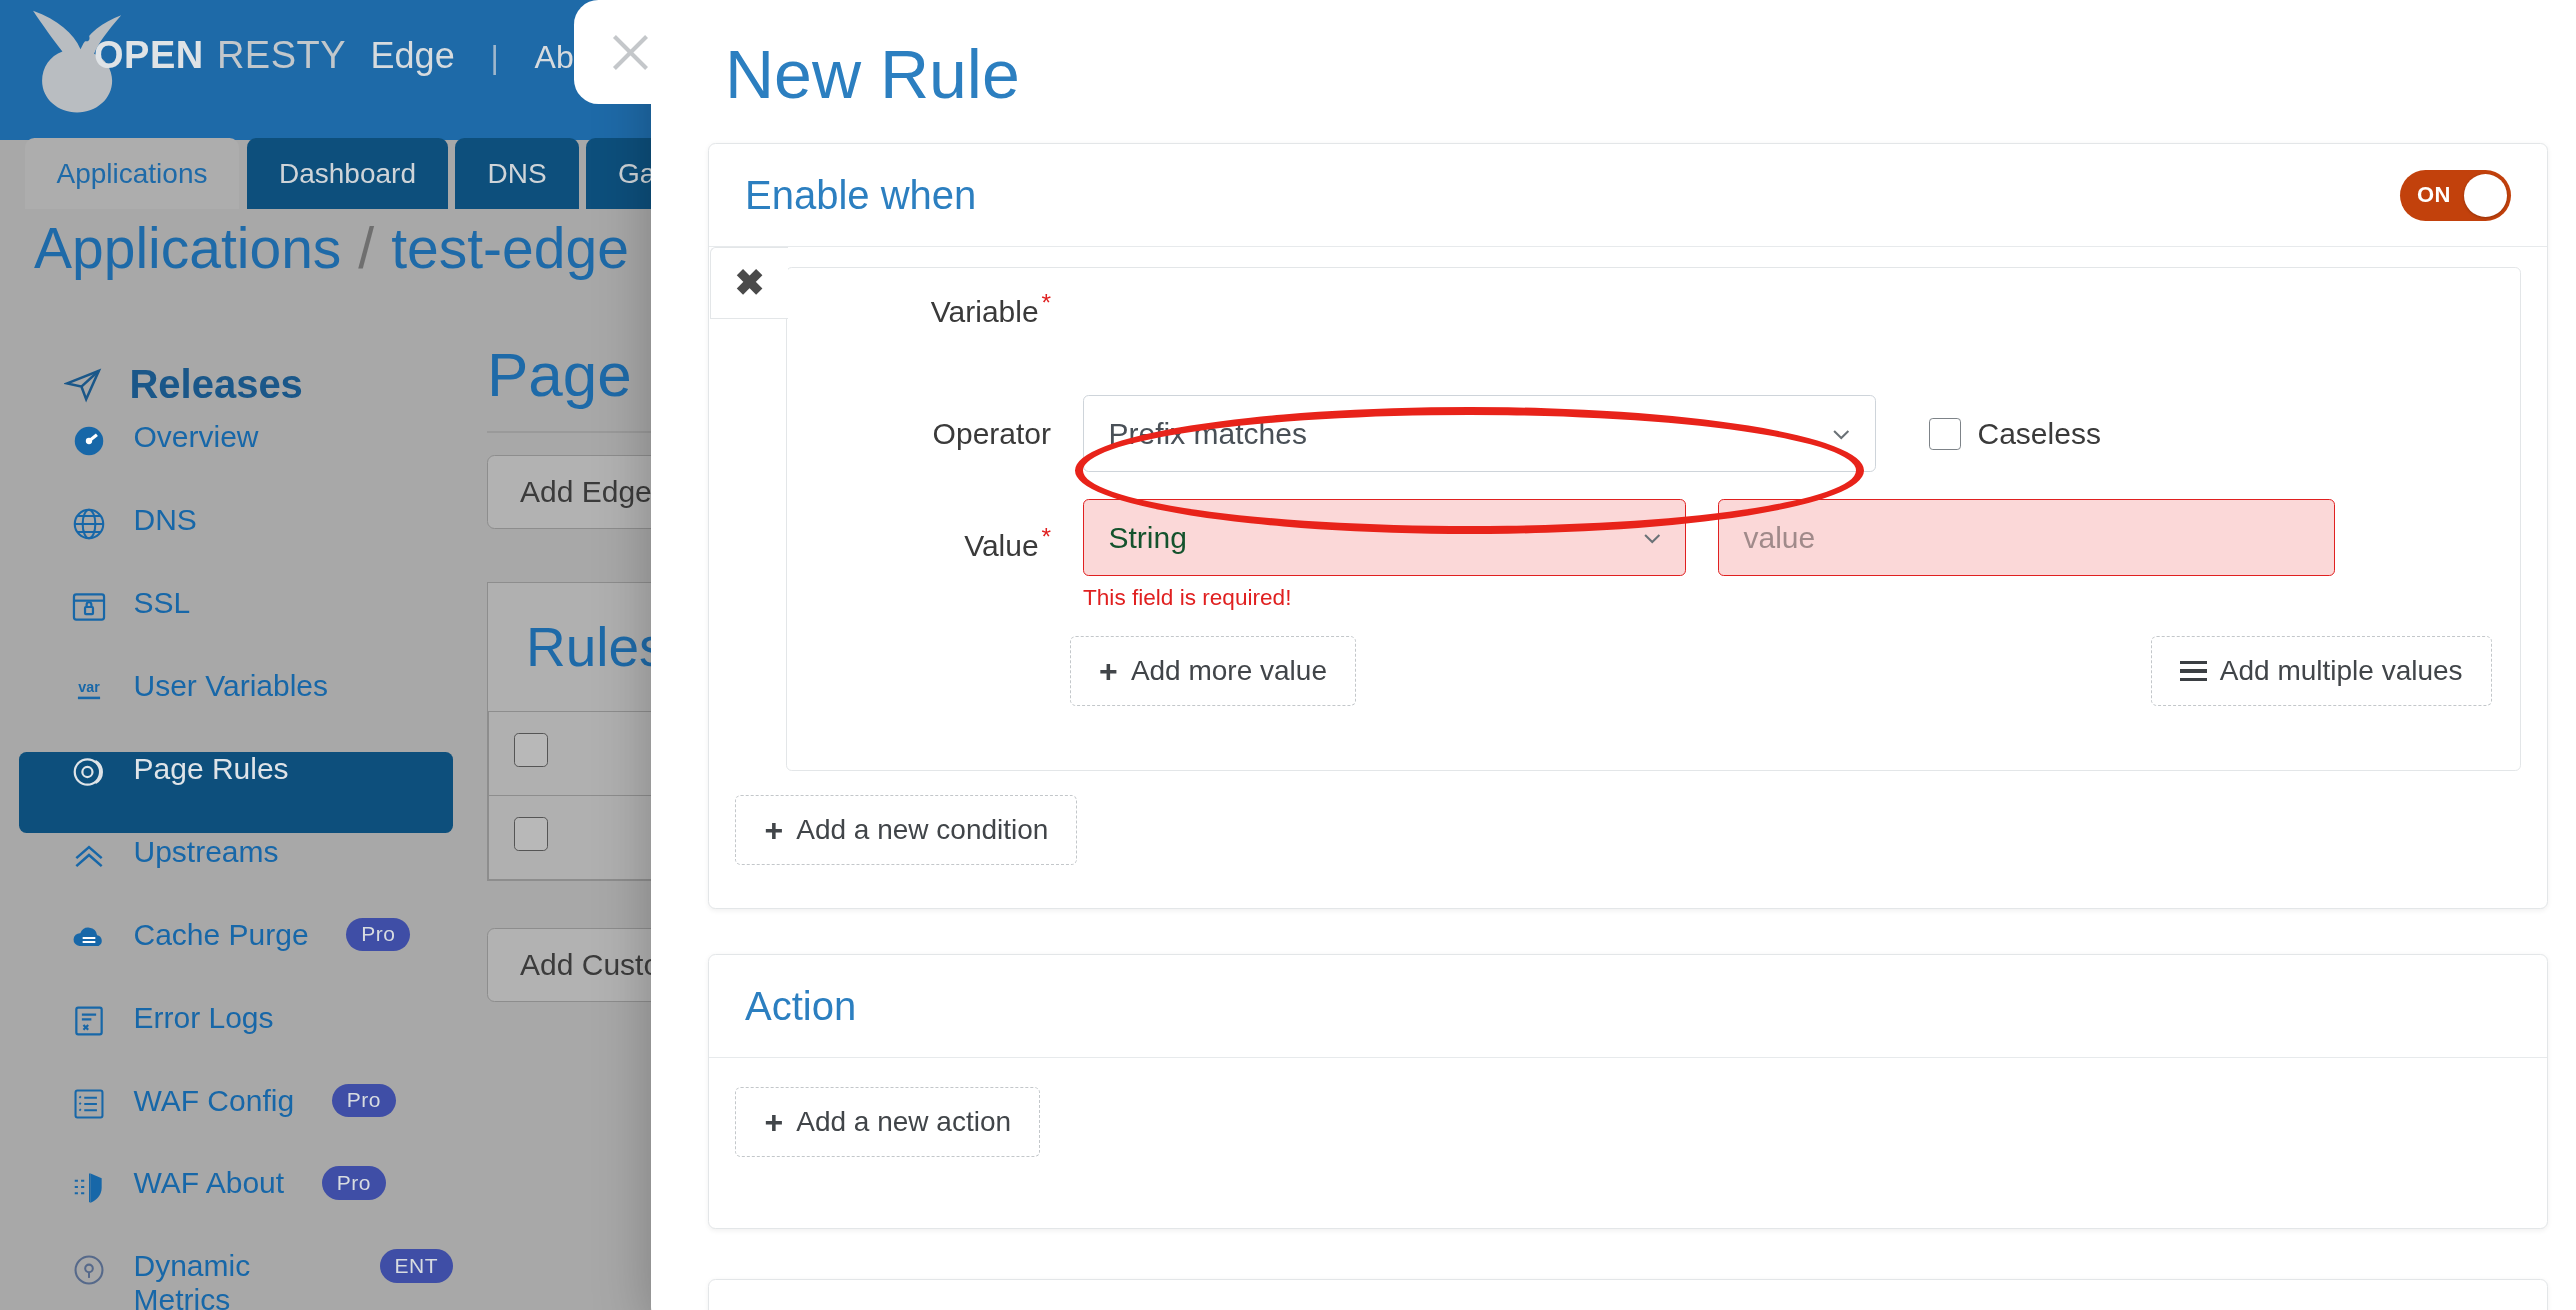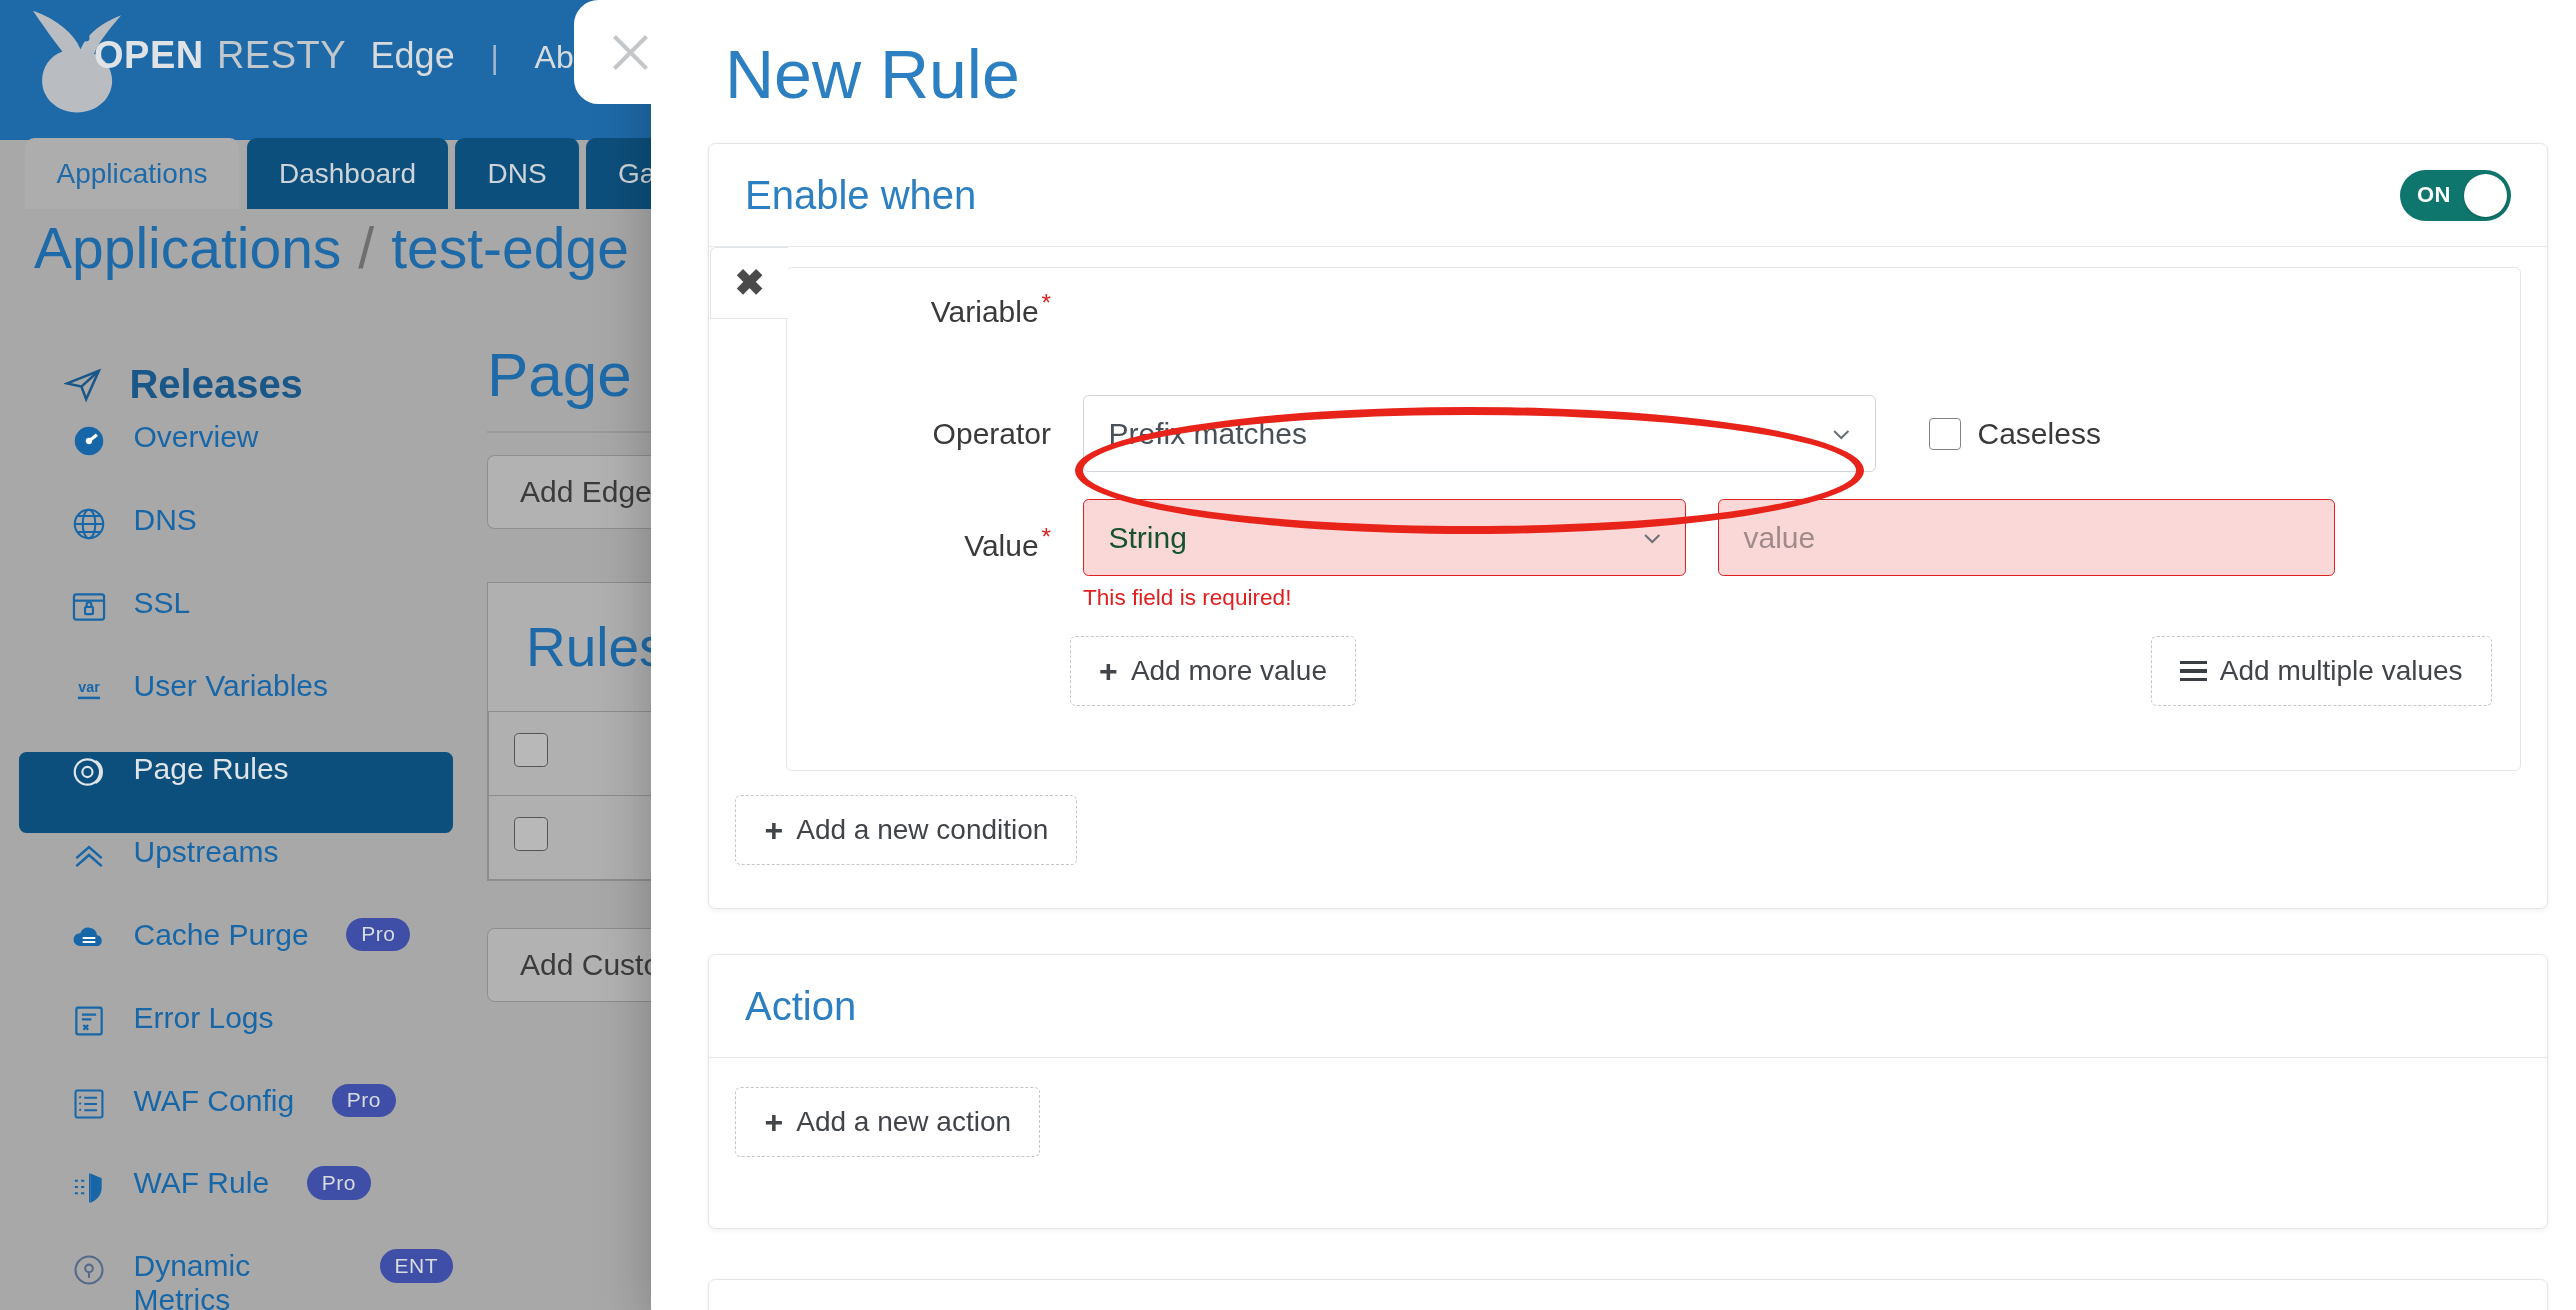--- a/index.html
+++ b/index.html
@@ -152,21 +152,21 @@
 
   .panel-head {
     height: 102px; border-bottom: 1.9px solid #e7eaec;
     display: flex; align-items: center; justify-content: space-between;
     padding: 0 36px;
   }
   .panel-head-title { font-size: 40px; color: #2c7fc0; }
 
   .toggle {
     width: 111px; height: 51px; border-radius: 26.4px;
-    background: #0f766e; position: relative;
+    background: #c2410c; position: relative;
     display: flex; align-items: center;
   }
   .toggle-label {
     position: absolute; left: 17px; font-size: 22px; color: #fff; font-weight: bold;
     letter-spacing: 0.5px;
   }
   .toggle-knob {
     position: absolute; right: 3.8px; width: 43px; height: 43px;
     border-radius: 50%; background: #fff;
     box-shadow: 0 0.9px 2.8px rgba(0,0,0,.25);
@@ -390,21 +390,21 @@
       </div>
 
       <div class="side-item">
         <span class="side-ico">
           <svg viewBox="0 0 24 24">
               <path d="M13 3.5l7 3v6c0 5-3.5 8-7 9.5z" fill="#1767a8"></path>
               <path d="M13 3.5l-1 0v18l1 .5z" fill="#1767a8"></path>
               <path d="M3 8h6M3 12h6M3 16h6" stroke="#1767a8" stroke-width="1.3" stroke-dasharray="2 2"></path>
             </svg>
         </span>
-        <span>WAF Rule</span>
+        <span>WAF About</span>
         <span class="badge">Pro</span>
       </div>
 
       <div class="side-item">
         <span class="side-ico">
           <svg viewBox="0 0 24 24" fill="none" stroke="#56698a" stroke-width="1.3">
             <circle cx="12" cy="12" r="8.5"></circle>
               <circle cx="12" cy="11" r="2.4"></circle>
               <path d="M12 13.4V17"></path>
           </svg>

